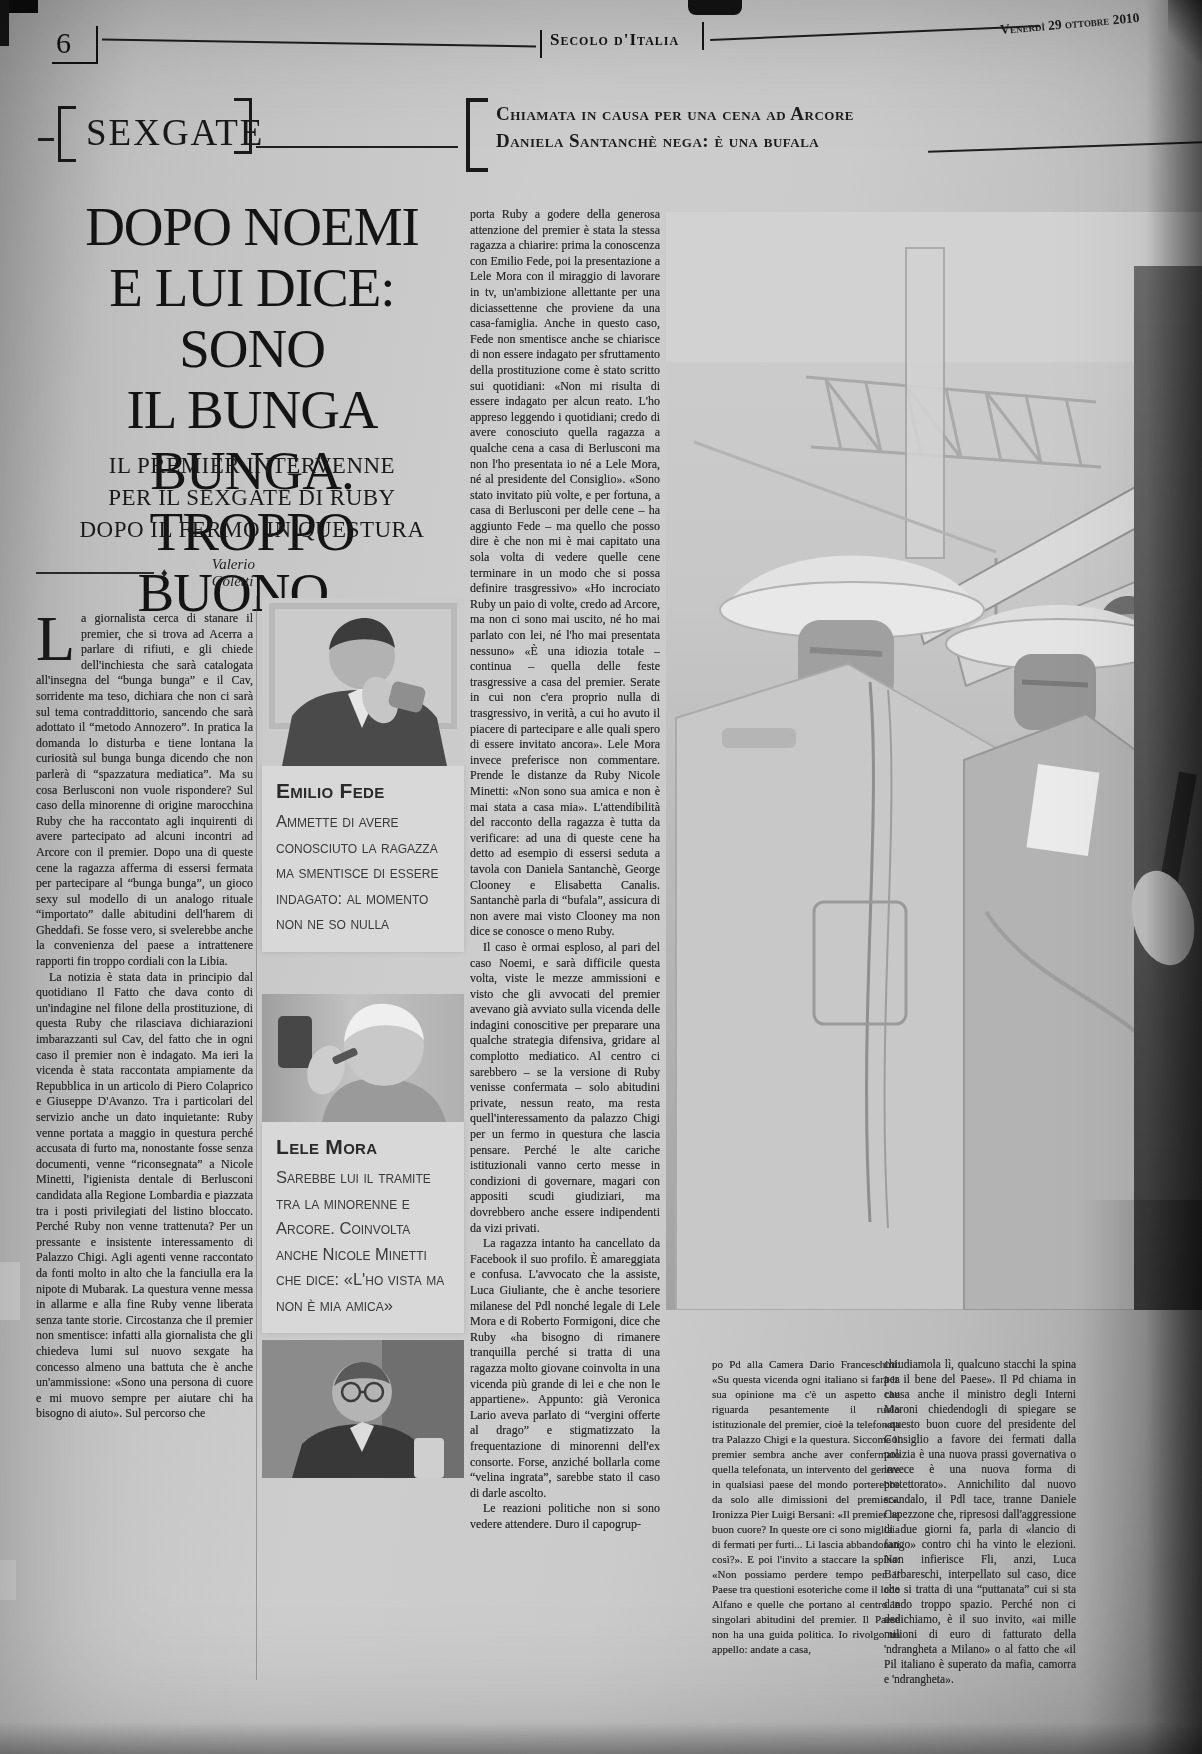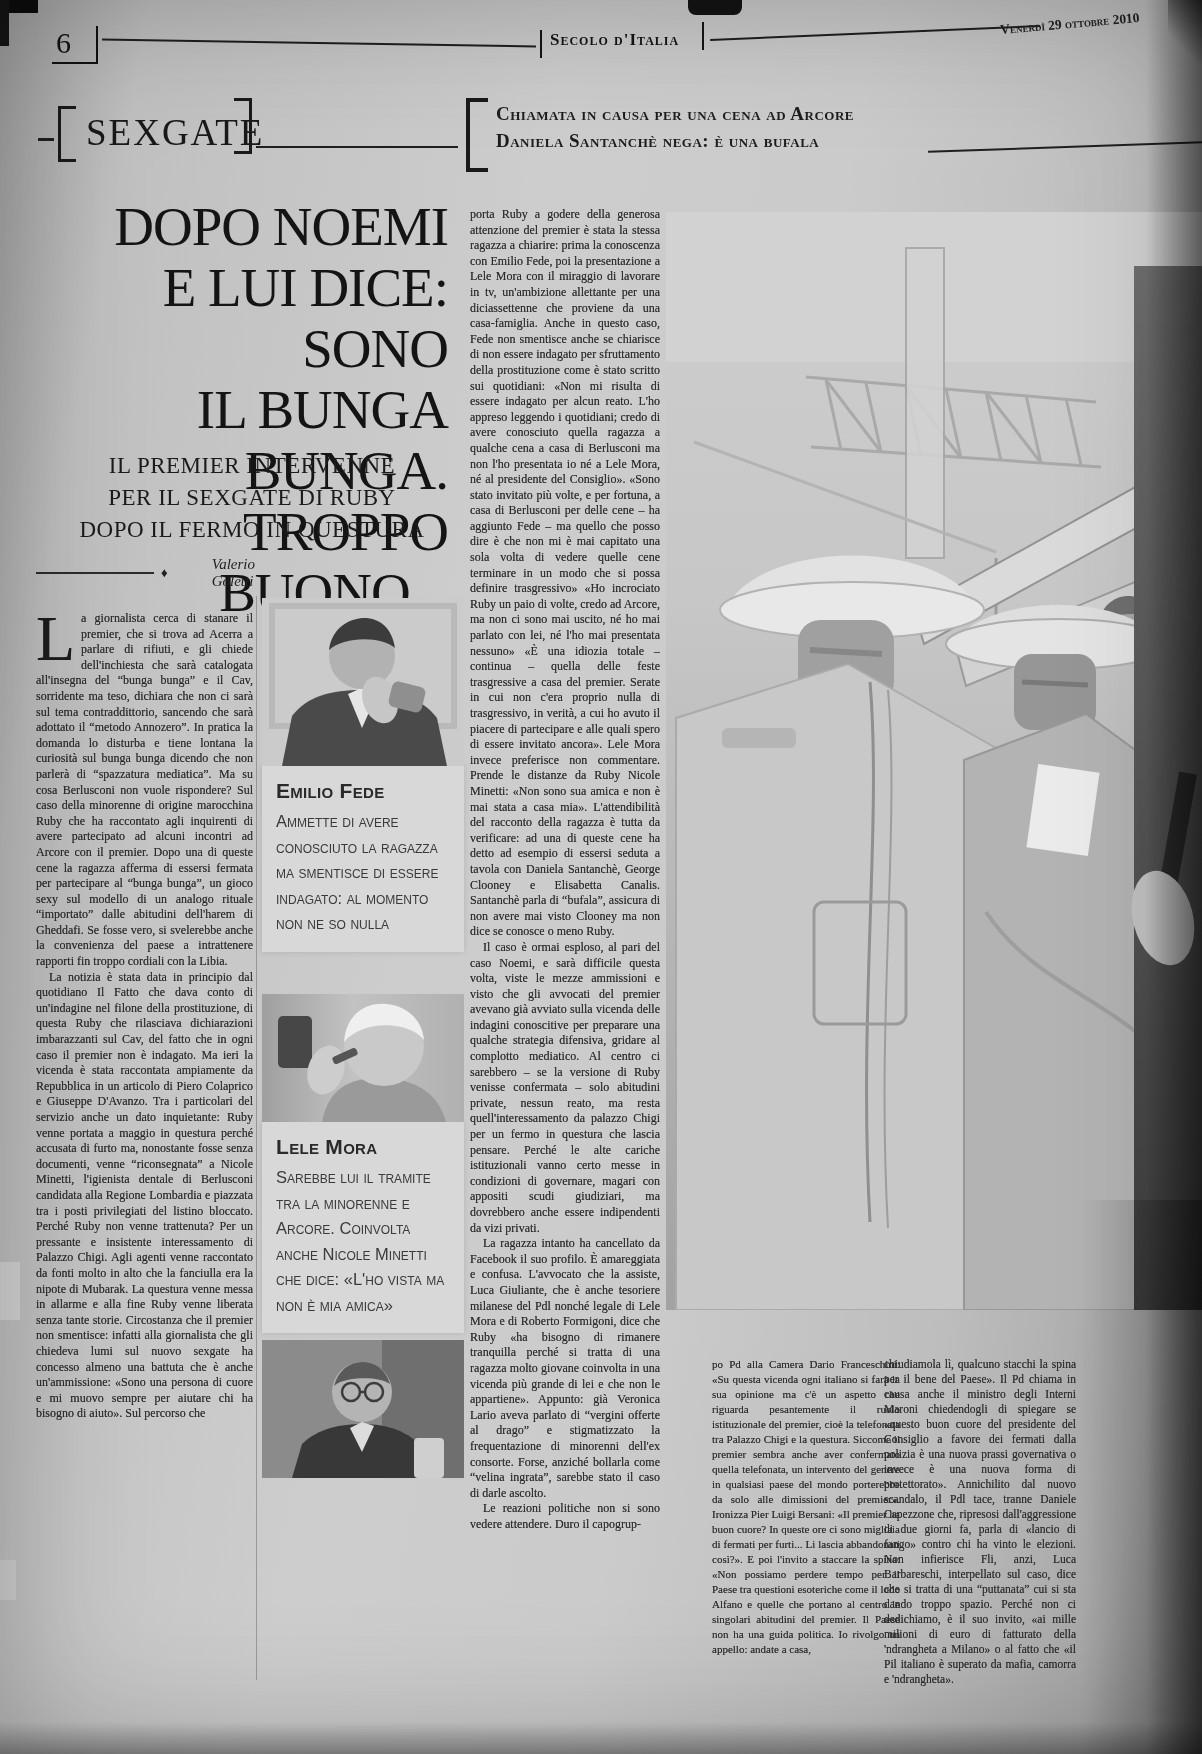--- a/index.html
+++ b/index.html
@@ -14,21 +14,21 @@
   .pagenum{font-size:30px;color:#111;border-right:2px solid #111;padding:0 10px 2px 4px;line-height:34px;}
   .pagenum-underline{width:46px;height:2px;background:#111;}
   .masthead{font-weight:bold;font-size:17px;letter-spacing:1px;color:#141414;white-space:nowrap;}
   .mast-bar{width:2px;height:28px;background:#141414;}
   .pagedate{font-weight:bold;font-size:13.5px;color:#222;white-space:nowrap;transform:rotate(-5deg);}
   
   .sexgate{font-size:37px;letter-spacing:2px;color:#191919;line-height:1;}
   .bracket{border:0 solid #1a1a1a;}
   .kicker{font-weight:bold;font-size:19px;line-height:27px;color:#1d1d1d;letter-spacing:.5px;}
   
-  .headline{text-align:right;font-size:55px;line-height:61px;color:#141414;letter-spacing:-1px;}
+  .headline{text-align:center;font-size:55px;line-height:61px;color:#141414;letter-spacing:-1px;}
   .subhead{text-align:center;font-size:23px;line-height:32px;color:#1b1b1b;letter-spacing:.5px;}
   
   .byline{display:flex;align-items:center;gap:7px;}
   .byline-line{flex:0 0 118px;height:2px;background:#2c2c2c;}
   .byline-marker{font-size:13px;color:#222;}
   .byline-author{font-style:italic;font-size:15px;color:#222;margin-left:37px;}
   
   .bodytext{font-size:12px;line-height:15.6px;text-align:justify;color:#2d2d2d;
     text-shadow:0 0 .6px rgba(45,45,45,.65);overflow:hidden;margin-top:21px;}
   .bodytext p{margin:0;}

